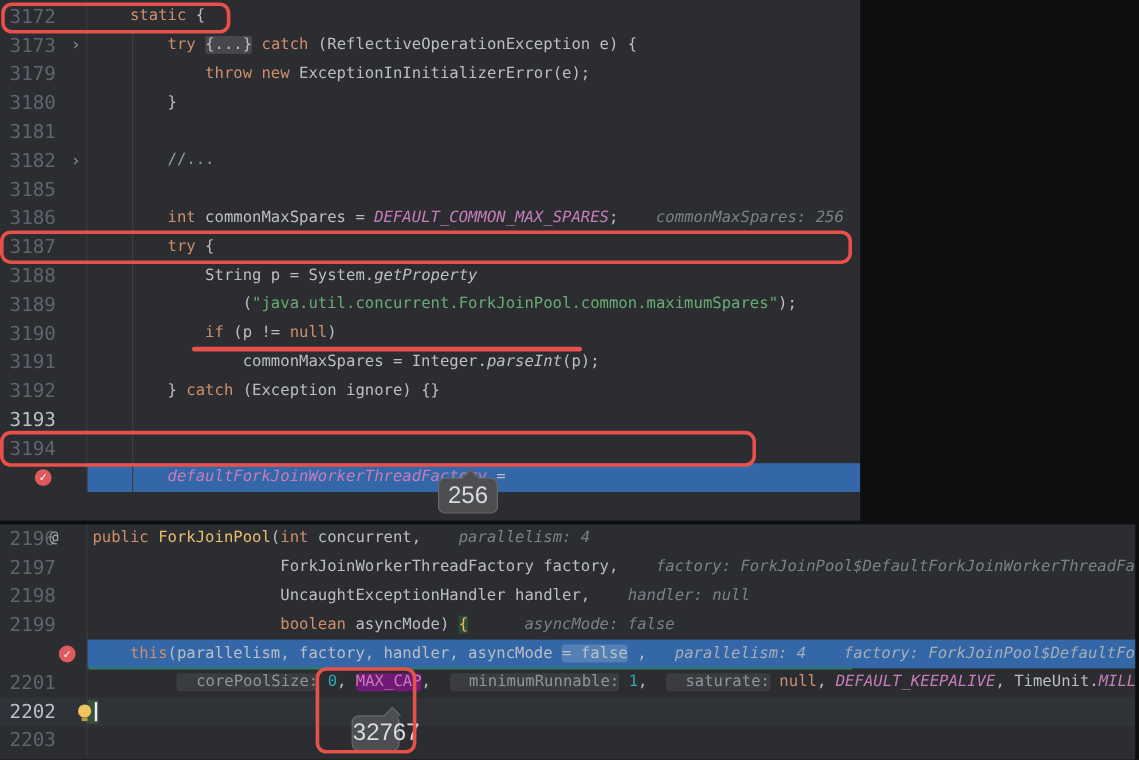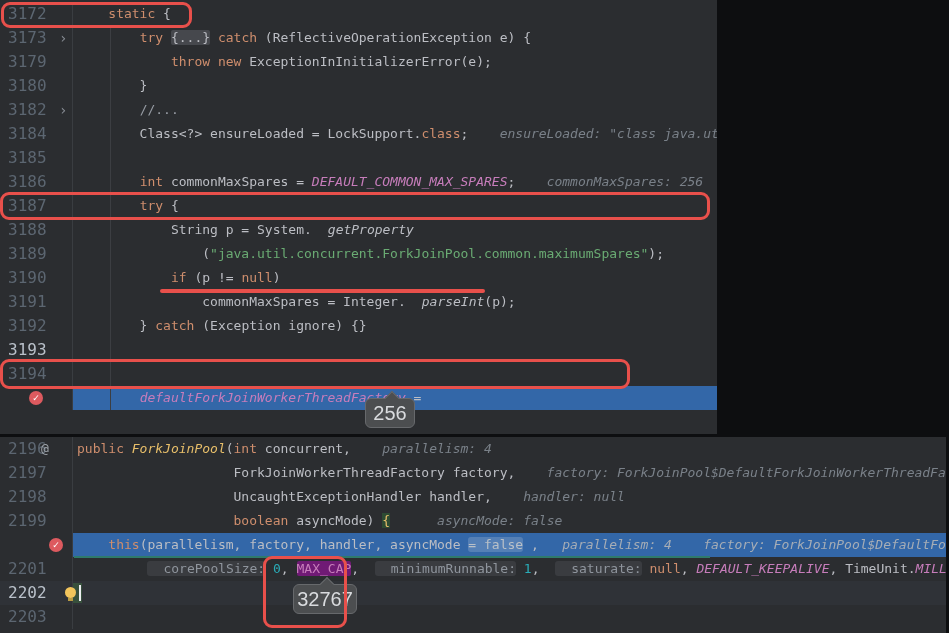--- a/index.html
+++ b/index.html
@@ -18,22 +18,22 @@
   .blackfill{position:absolute;left:717px;top:0;width:232px;height:434px;background:var(--bg-app);}
   .row{height:24px;display:flex;position:relative;}
   .row.cur{background:#2f3237;}
   .gutter{width:73px;flex:none;position:relative;border-right:1px solid var(--divider);}
   .lnum{position:absolute;left:8px;top:0;line-height:24px;font-size:16px;color:var(--lnum);}
   .lnum.bright{color:var(--lnum-bright);}
   .code{flex:1;position:relative;white-space:pre;line-height:24px;font-size:13px;
         color:var(--text);padding-left:4px;}
   .row.exec .code{background:var(--exec);}
   .kw{color:var(--kw);} .pl{color:var(--text);} .cons{color:var(--cons);font-style:italic;}
-  .str{color:var(--str);} .num{color:var(--numc);} .mth{font-style:italic;color:var(--text);margin-left:16px;}
-  .decl{color:var(--decl);font-style:italic;}
+  .str{color:var(--str);} .num{color:var(--numc);} .mth{font-style:italic;color:var(--text);}
+  .decl{color:var(--decl);}
   .fold{background:#46484d;border-radius:2px;color:var(--text);}
   .foldc{color:#979ca4;}
   .hint{color:var(--hint);font-style:italic;}
   .hintb{color:var(--hintb);font-style:italic;}
   .chip{background:#3a3c40;border-radius:3px;color:#8f959d;padding-left:16px;}
   .chip2{background:rgba(255,255,255,.17);border-radius:3px;color:#b9c0c8;}
   .hl{background:#3f434a;border-radius:2px;}
   .hlc{background:#701a75;border-radius:2px;color:var(--cons);text-align:center;}
   .brace{background:#2d4b33;color:var(--decl);}
   .g-fold{position:absolute;left:59px;top:4px;color:#868b92;font-size:14px;line-height:16px;}
@@ -44,21 +44,21 @@
   .caret{position:absolute;top:4px;width:2px;height:16px;background:#eceef0;}
   .caret-block{position:absolute;top:2px;left:0;width:9px;height:20px;background:#37503c;}
   .bulb{position:absolute;top:6px;width:11px;height:11px;border-radius:50%;background:#f2c55c;}
   .bulb::after{content:"";position:absolute;left:3px;bottom:-3px;width:5px;height:3px;background:#b99c43;}
   .guide{position:absolute;width:1px;background:#3c3e42;z-index:1;}
   .tealline{position:absolute;left:74px;top:556px;width:636px;height:2px;background:#2f7a6b;z-index:5;}
   .tooltip{position:absolute;height:30px;background:var(--tt-bg);border:1px solid var(--tt-bd);
     border-radius:6px;color:var(--tt-tx);font-family:"Liberation Sans",sans-serif;font-size:20px;
     text-align:center;line-height:28px;z-index:40;}
   #tt-256{left:365px;top:398px;width:50px;}
-  #tt-32767{left:293px;top:584px;width:64px;}
+  #tt-32767{left:293px;top:596px;width:40px;}
   .tt-caret{position:absolute;top:-6px;width:10px;height:10px;background:var(--tt-bg);
     border-left:1px solid var(--tt-bd);border-top:1px solid var(--tt-bd);transform:rotate(45deg);}
   #tt-256 .tt-caret{left:21px;} #tt-32767 .tt-caret{left:28px;}
   .anno{position:absolute;border:3px solid var(--red);border-radius:9px;z-index:50;pointer-events:none;}
   #anno-1{left:1px;top:2px;width:191px;height:26px;}
   #anno-2{left:0px;top:192px;width:710px;height:28px;}
   #anno-3{left:0px;top:359px;width:630px;height:30px;}
   #anno-5{left:263px;top:556px;width:84px;height:72px;}
   #anno-underline{position:absolute;left:160px;top:289px;width:325px;height:4px;
     background:var(--red);border-radius:2px;z-index:50;}
@@ -88,30 +88,30 @@
       <div class="code"><span class="pl">            </span><span class="kw">throw</span><span class="pl"> </span><span class="kw">new</span><span class="pl"> ExceptionInInitializerError(e);</span></div>
     </div>
     <div class="row">
       <div class="gutter">
         <span class="lnum">3180</span>
       </div>
       <div class="code"><span class="pl">        }</span></div>
     </div>
     <div class="row">
       <div class="gutter">
+        <span class="lnum">3181</span>
+      </div>
+      <div class="code"></div>
+    </div>
+    <div class="row">
+      <div class="gutter">
         <span class="lnum">3182</span>
         <span class="g-fold">›</span>
       </div>
       <div class="code"><span class="pl">        </span><span class="foldc">//...</span></div>
-    </div>
-    <div class="row">
-      <div class="gutter">
-        <span class="lnum">3184</span>
-      </div>
-      <div class="code"><span class="pl">        Class&lt;?&gt; ensureLoaded = LockSupport.</span><span class="kw">class</span><span class="pl">;</span><span class="hint">    ensureLoaded: "class java.ut</span></div>
     </div>
     <div class="row">
       <div class="gutter">
         <span class="lnum">3185</span>
       </div>
       <div class="code"></div>
     </div>
     <div class="row">
       <div class="gutter">
         <span class="lnum">3186</span>

